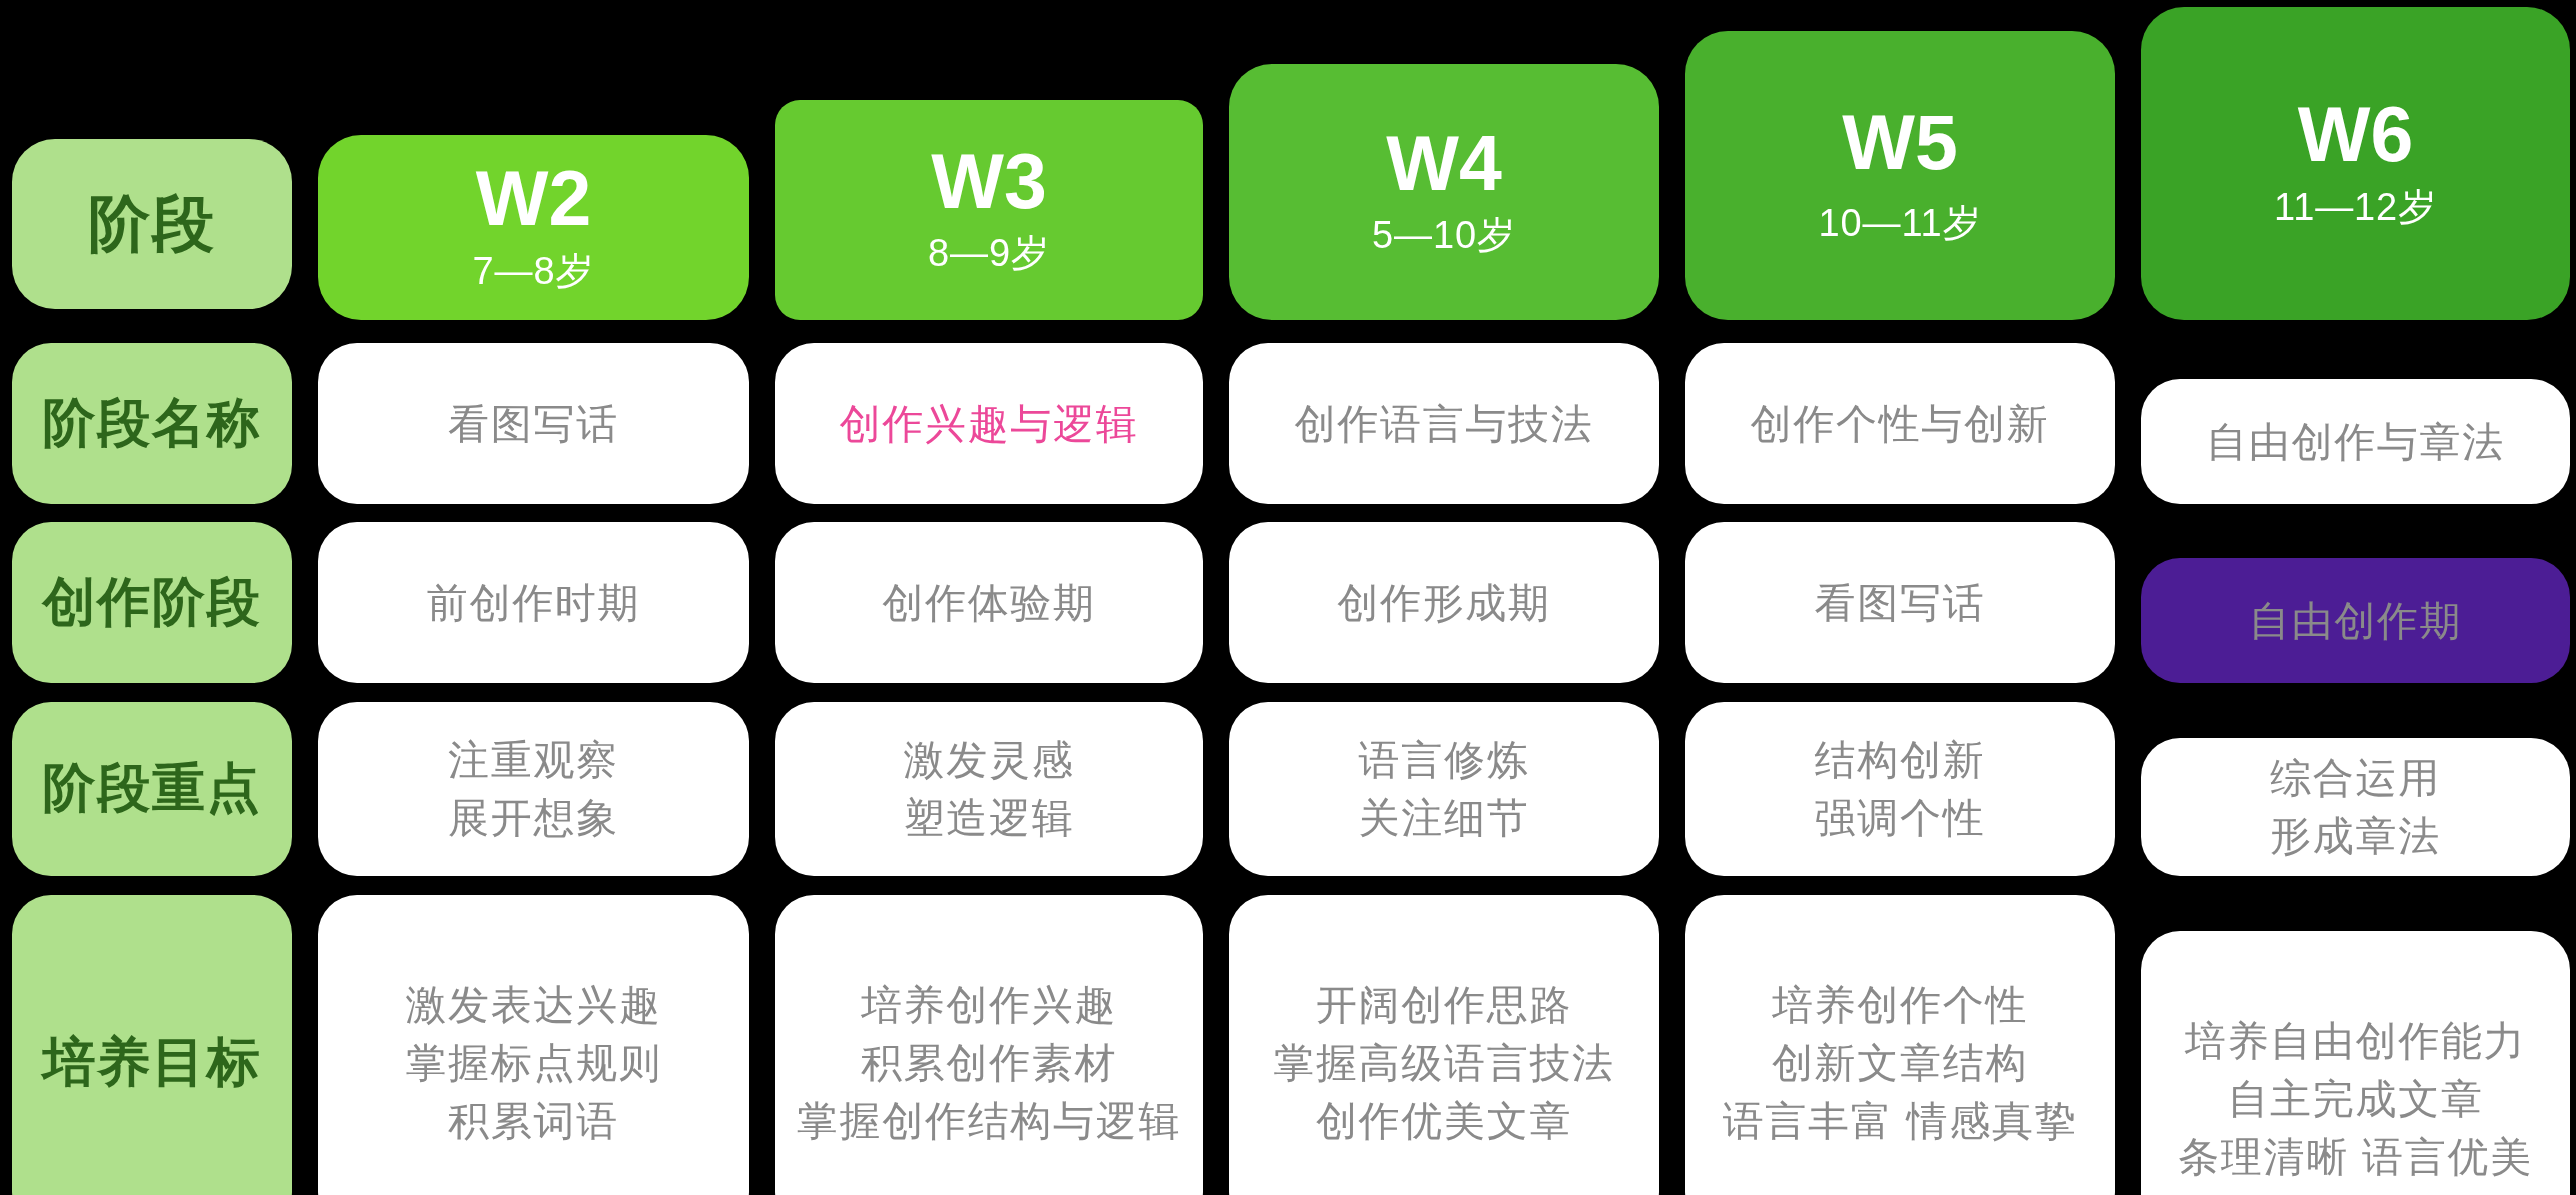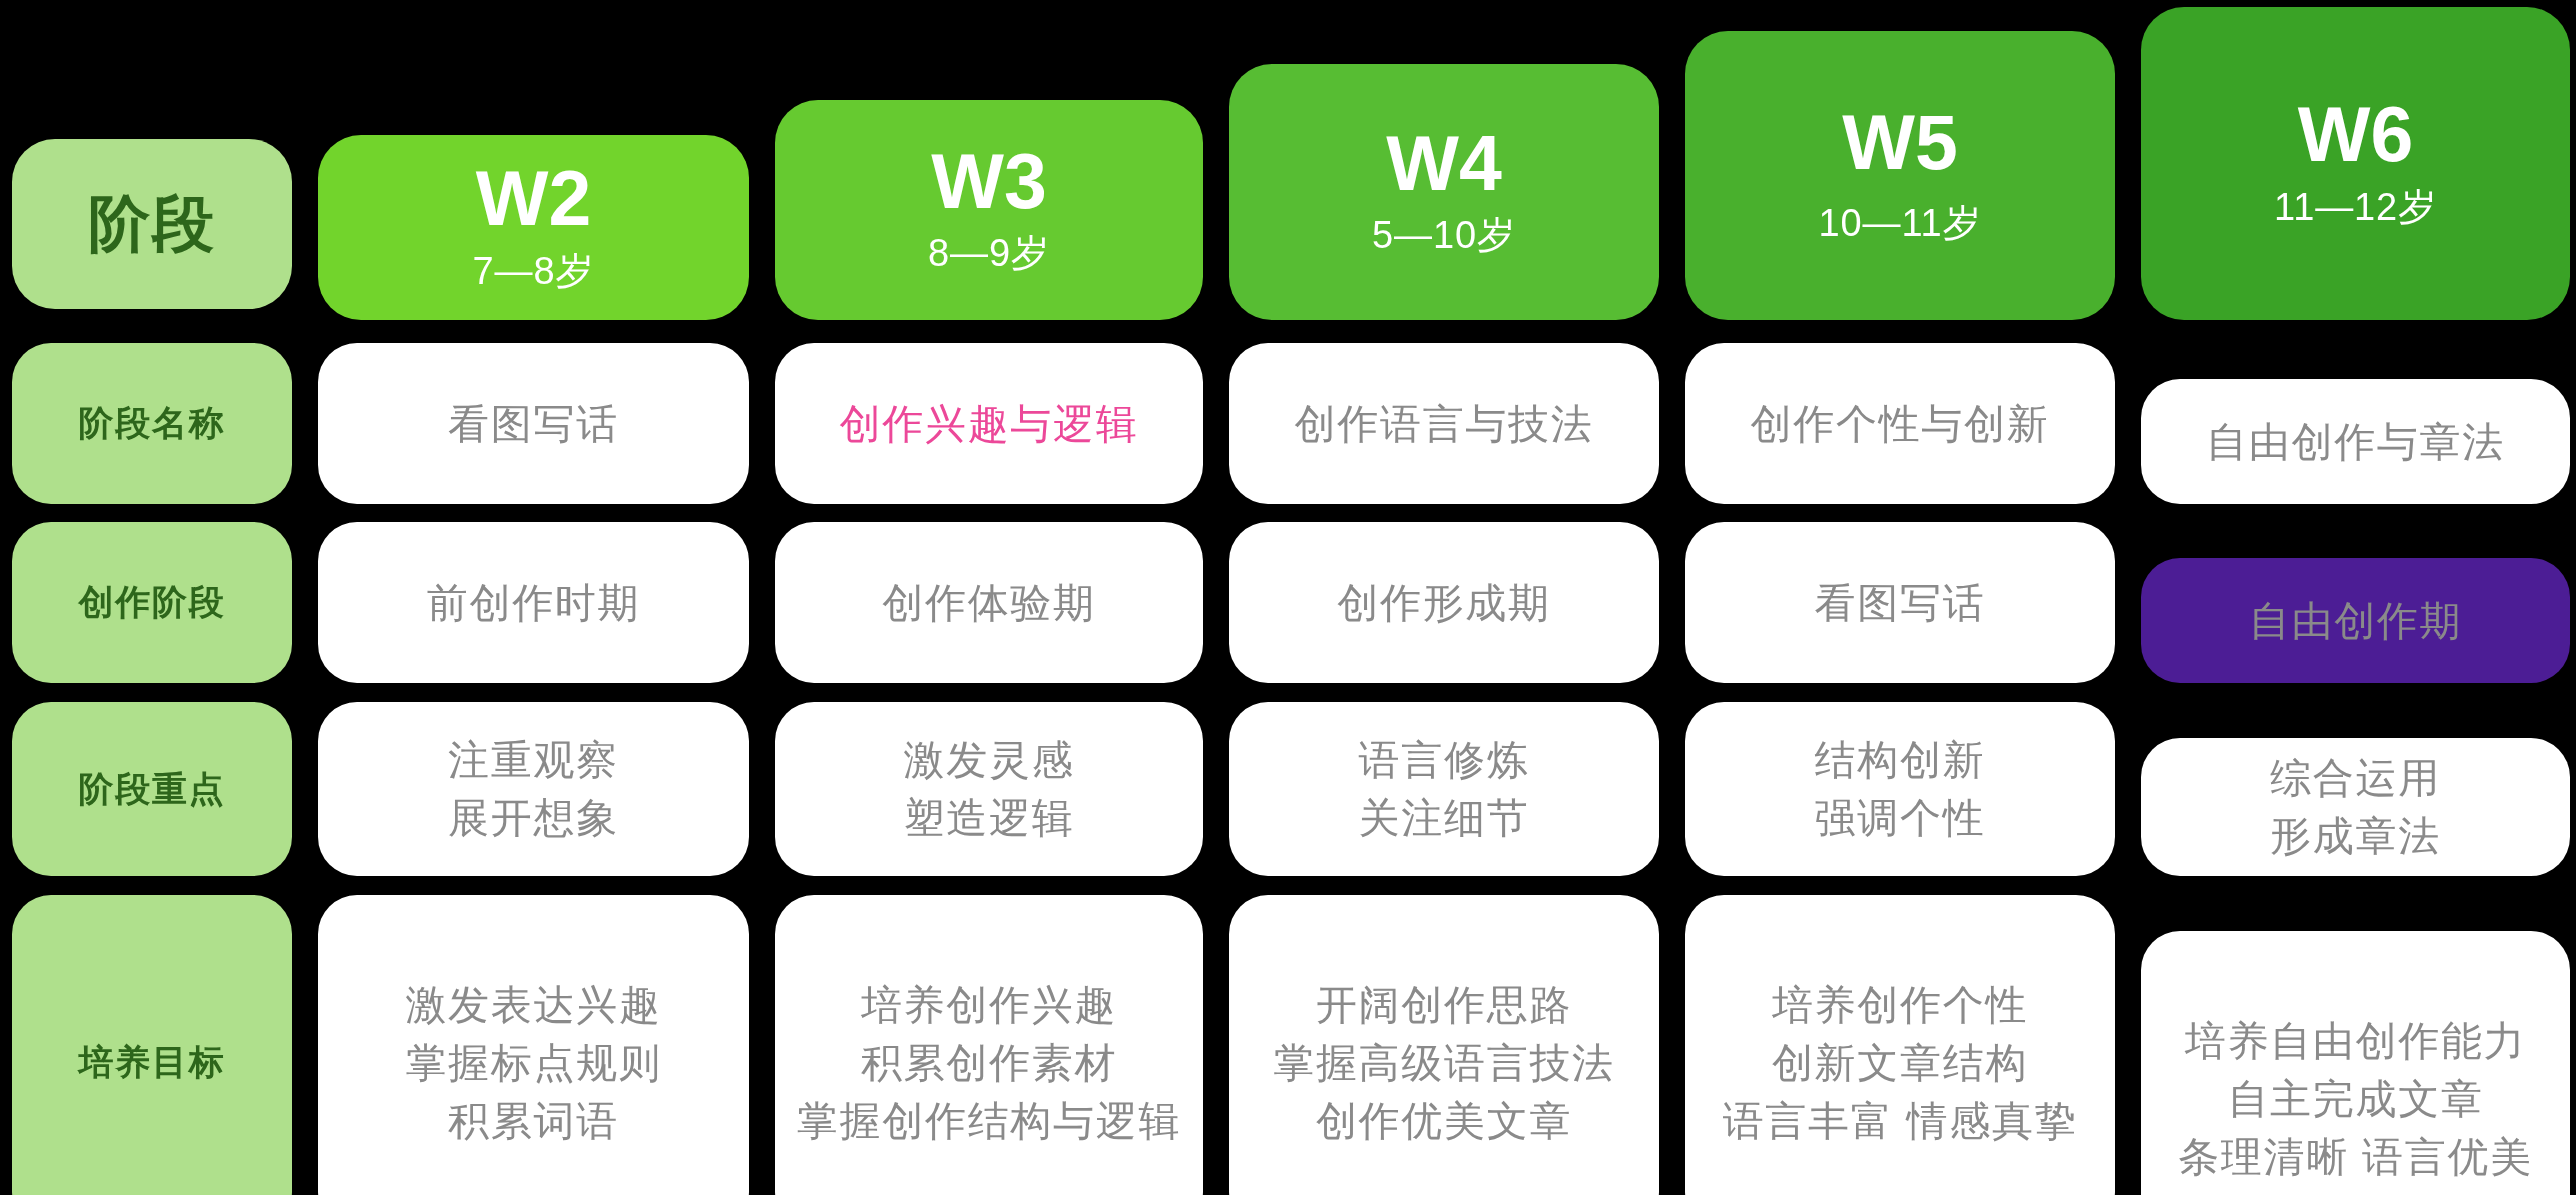--- a/index.html
+++ b/index.html
@@ -33,21 +33,21 @@
     border-radius: 43px;
     display: flex;
     flex-direction: column;
     justify-content: center;
     align-items: center;
     color: #ffffff;
     box-sizing: border-box;
   }
   .hb-stage { height: 170px; margin-bottom: 11px; }
   .hb-w2 { height: 185px; }
-  .hb-w3 { height: 220px; }
+  .hb-w3 { height: 220px; border-radius: 25px; }
   .hb-w4 { height: 256px; }
   .hb-w5 { height: 289px; gap: 8px; }
   .hb-w6 { height: 313px; }
 
   .stage-title {
     font-size: 62px;
     font-weight: 700;
     letter-spacing: 1.7px;
   }
   .w-title {
@@ -61,21 +61,21 @@
     margin-top: 6.9px;
     letter-spacing: 0.9px;
   }
 
   
   .row-label {
     border-radius: 39px;
     display: flex;
     align-items: center;
     justify-content: center;
-    font-size: 35px;
+    font-size: 53px;
     font-weight: 700;
     letter-spacing: 1.7px;
     text-align: center;
   }
   .cell {
     border-radius: 39px;
     display: flex;
     align-items: center;
     justify-content: center;
     font-size: 41px;

